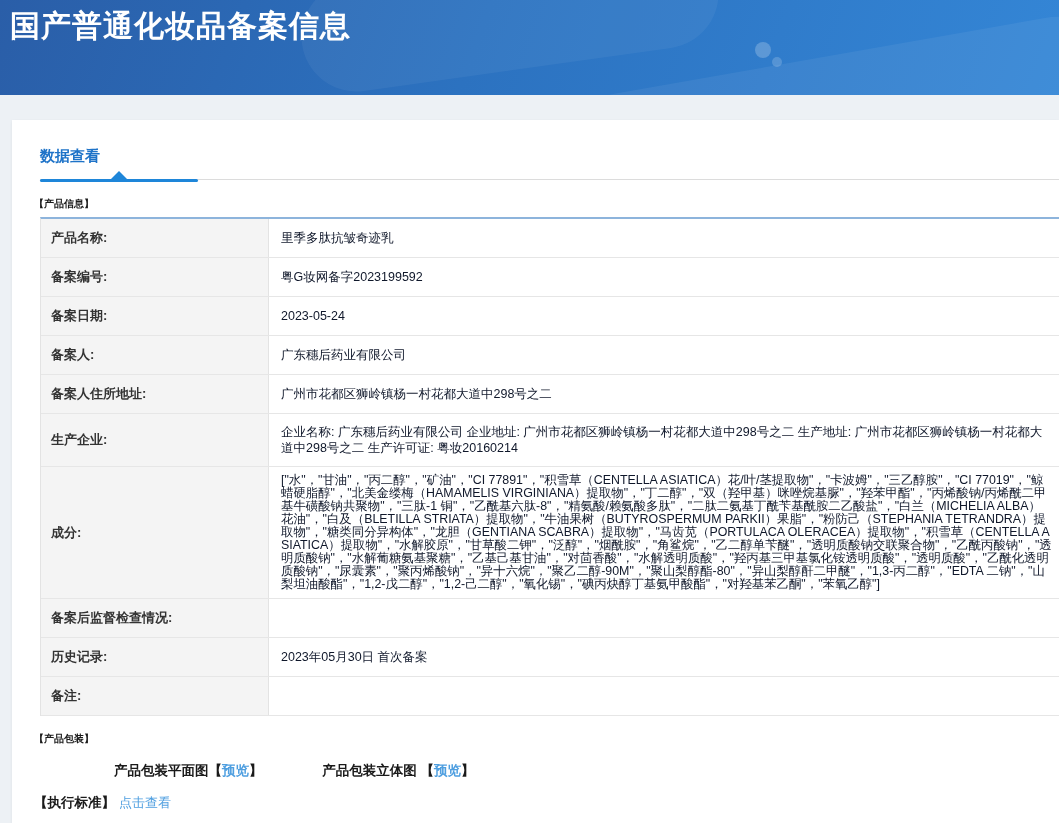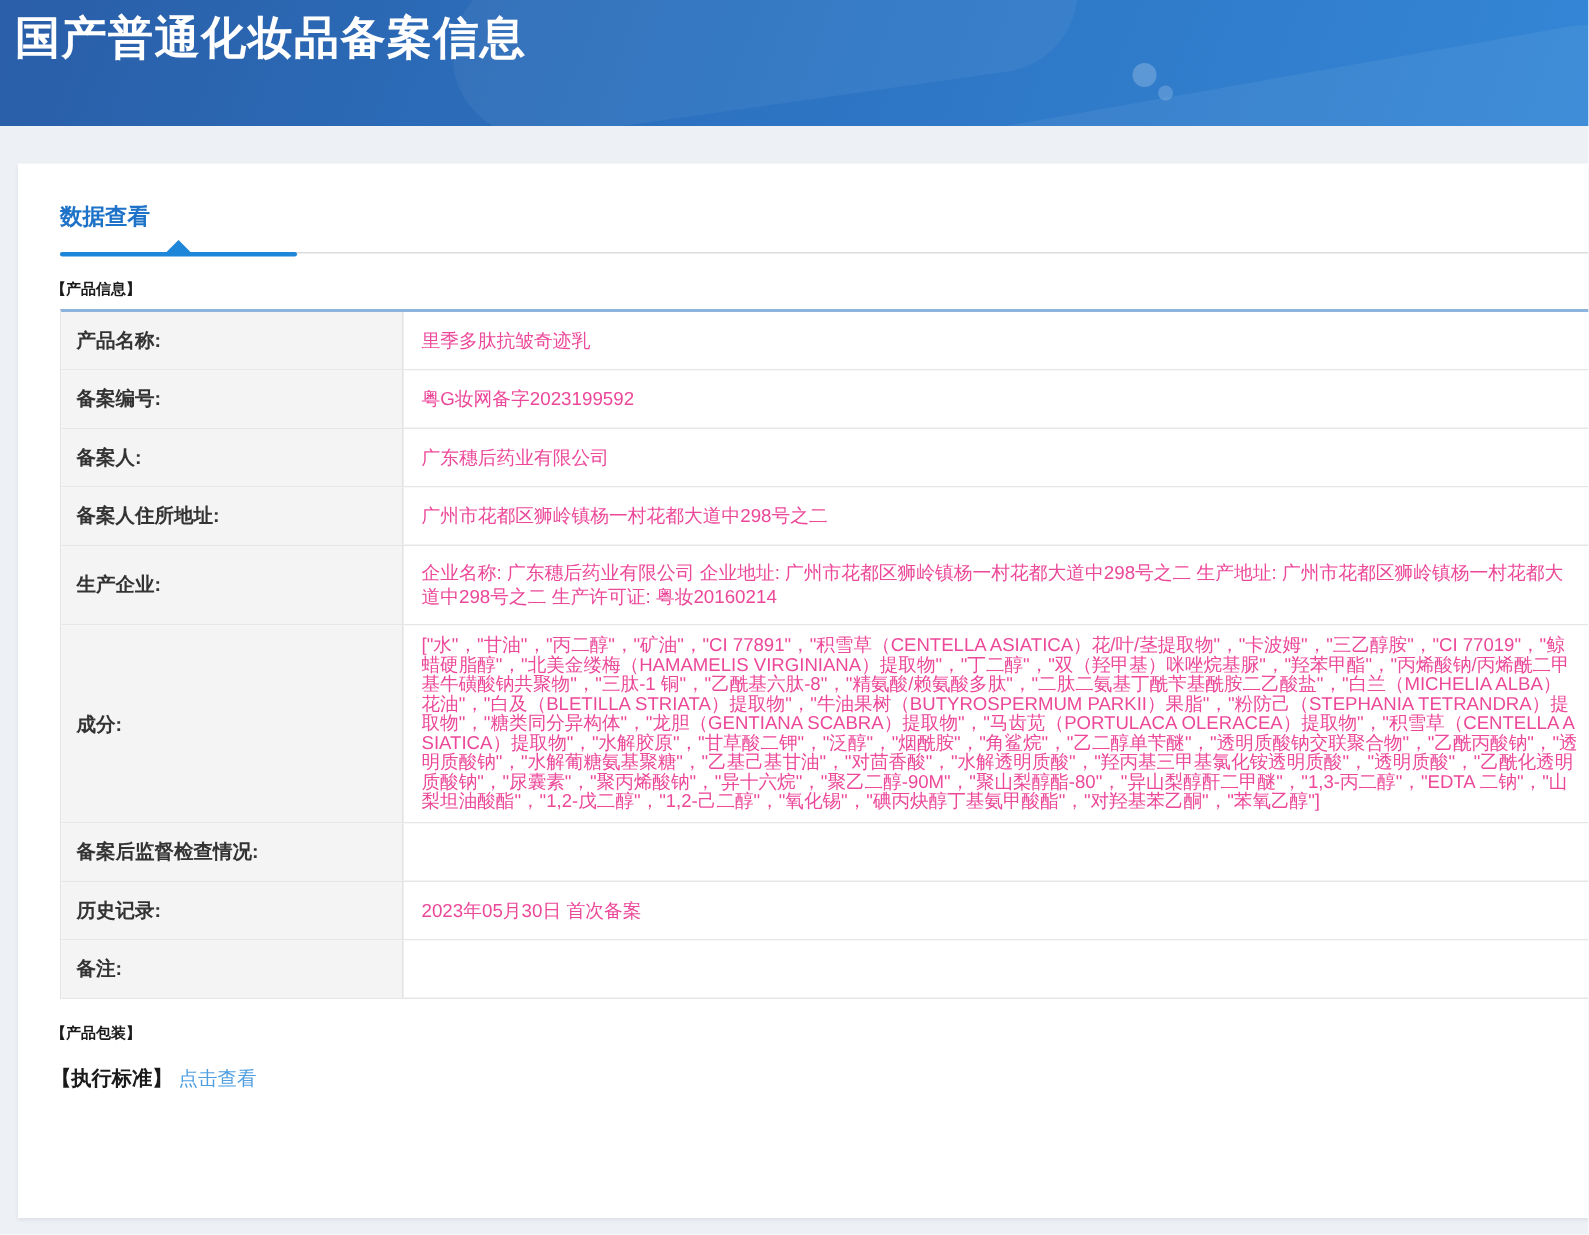--- a/index.html
+++ b/index.html
@@ -5,21 +5,21 @@
   * { box-sizing: border-box; }
   html,body { margin:0; padding:0; }
   body {
     width:1059px; height:823px; overflow:hidden;
     background:#edf1f5;
     font-family:"Liberation Sans", sans-serif;
     color:#333;
   }
   
   .header {
-    position:relative; height:84px; overflow:hidden;
+    position:relative; height:95px; overflow:hidden;
     background:linear-gradient(110deg,#2a5ea8 0%, #2c72c0 45%, #3486d6 100%);
   }
   .header .blob1 {
     position:absolute; left:300px; top:-40px; width:420px; height:110px;
     background:rgba(255,255,255,0.05); border-radius:60px; transform:rotate(-8deg);
   }
   .header .blob2 {
     position:absolute; left:560px; top:55px; width:560px; height:120px;
     background:rgba(255,255,255,0.06); border-radius:70px; transform:rotate(-10deg);
   }
@@ -69,21 +69,21 @@
     border-left:1px solid #e3e3e3;
   }
   .trow { display:flex; min-height:38px; border-bottom:1px solid #e6e6e6; background:#fff; }
   .tlabel {
     flex:0 0 228px; width:228px; background:#f4f4f4;
     border-right:1px solid #e3e3e3;
     font-size:13px; font-weight:bold; color:#333;
     padding:10px 8px 10px 10px; display:flex; align-items:center;
   }
   .tvalue {
-    flex:1; font-size:12.5px; color:#ec4899;
+    flex:1; font-size:12.5px; color:#0f172a;
     padding:10px 10px 10px 12px; display:flex; align-items:center;
     line-height:16px;
   }
   .tvalue.ingredients {
     font-size:12.4px; line-height:13px; padding:7px 6px 7px 12px;
     word-break:break-all;
   }
   
   .pkg-row { margin:16px 0 0 74px; font-size:13.5px; font-weight:bold; color:#1a1a1a; }
   .pkg-item { display:inline-block; margin-right:56px; }
@@ -119,20 +119,24 @@
   <div class="info-table">
     <div class="trow">
       <div class="tlabel">产品名称:</div>
       <div class="tvalue">里季多肽抗皱奇迹乳</div>
     </div>
     <div class="trow">
       <div class="tlabel">备案编号:</div>
       <div class="tvalue">粤G妆网备字2023199592</div>
     </div>
     <div class="trow">
+      <div class="tlabel">备案日期:</div>
+      <div class="tvalue">2023-05-24</div>
+    </div>
+    <div class="trow">
       <div class="tlabel">备案人:</div>
       <div class="tvalue">广东穗后药业有限公司</div>
     </div>
     <div class="trow">
       <div class="tlabel">备案人住所地址:</div>
       <div class="tvalue">广州市花都区狮岭镇杨一村花都大道中298号之二</div>
     </div>
     <div class="trow">
       <div class="tlabel">生产企业:</div>
       <div class="tvalue">企业名称: 广东穗后药业有限公司 企业地址: 广州市花都区狮岭镇杨一村花都大道中298号之二 生产地址: 广州市花都区狮岭镇杨一村花都大道中298号之二 生产许可证: 粤妆20160214</div>
@@ -149,18 +153,26 @@
       <div class="tlabel">历史记录:</div>
       <div class="tvalue">2023年05月30日 首次备案</div>
     </div>
     <div class="trow">
       <div class="tlabel">备注:</div>
       <div class="tvalue"></div>
     </div>
   </div>
 
   <div class="section-title pkg-section-title">【产品包装】</div>
+  <div class="pkg-row">
+    <span class="pkg-item">
+      <span>产品包装平面图</span><span>【</span><a class="link">预览</a><span>】</span>
+    </span>
+    <span class="pkg-item">
+      <span>产品包装立体图 </span><span>【</span><a class="link">预览</a><span>】</span>
+    </span>
+  </div>
 
   <div class="bracket-row">
     <span>【执行标准】</span><a class="link">点击查看</a>
   </div>
 
 </div>
 
 </body></html>

